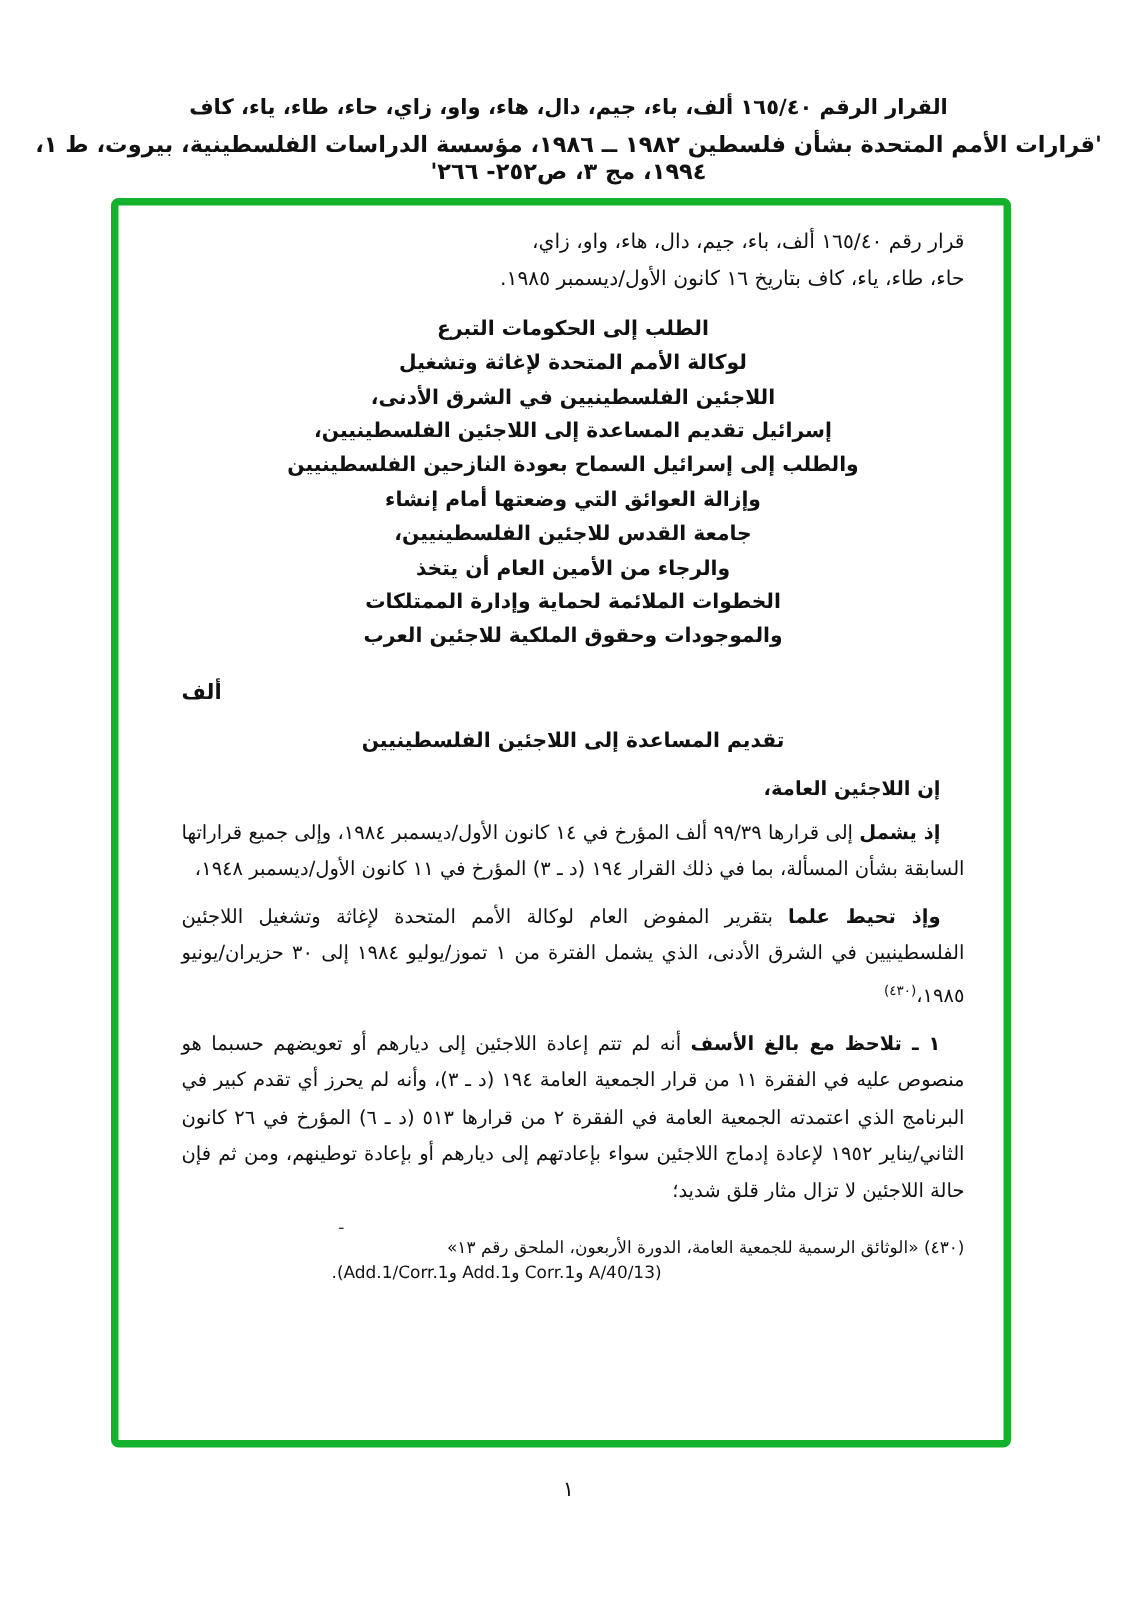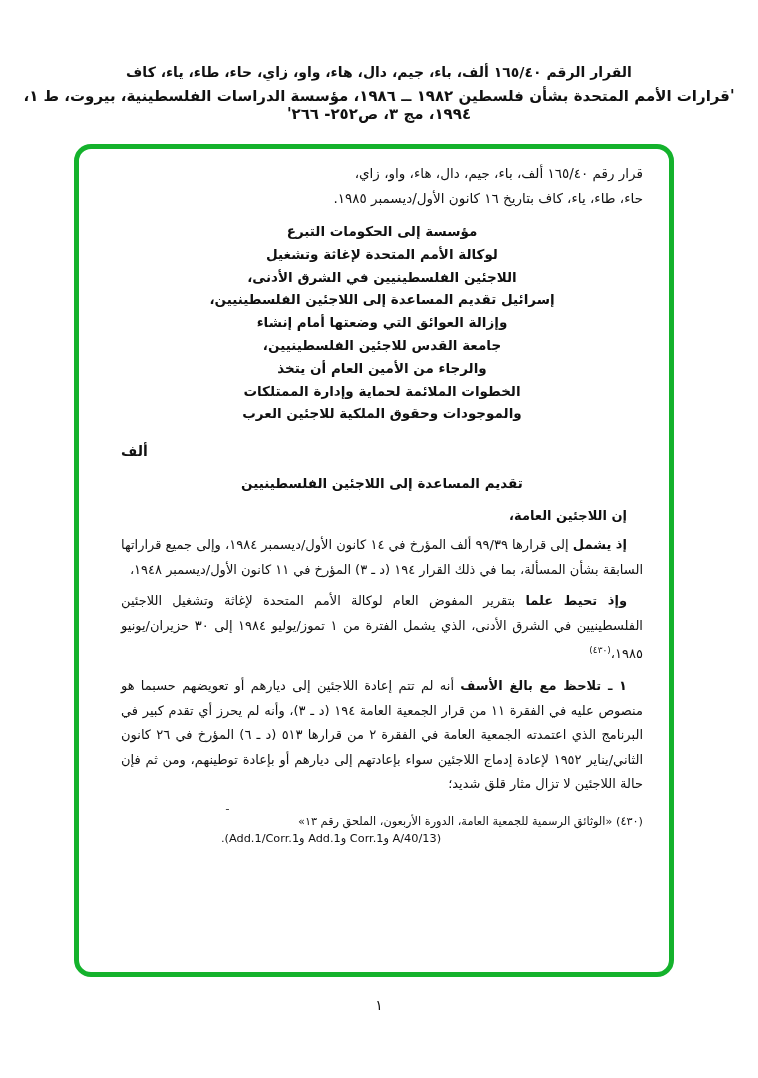--- a/index.html
+++ b/index.html
@@ -12,24 +12,24 @@
 
   
   .doc-header{text-align:center;padding-top:64px;}
   .doc-title{font-size:14px;font-weight:bold;letter-spacing:.2px;}
   .doc-source{font-size:15px;font-weight:bold;margin-top:7px;}
 
   
   .res-box{
     box-sizing:border-box;
     width:600px;min-height:833px;
-    margin:21px 74px 0 84px;
+    margin:9px 74px 0 84px;
     margin-right:84px;margin-left:74px;
     border:5px solid #14b22c;
-    border-radius:17px;
+    border-radius:5px;
     padding:12px 26px 6px 42px;
   }
 
   .intro{font-size:13.5px;line-height:25px;text-align:right;padding-left:0;margin-left:36px;text-align:right;}
   .intro div{text-align:right;}
   .intro{padding-right:0;margin-right:0;}
   .intro-inner{margin-left:34px;}
 
   .res-title{margin-top:9px;text-align:center;font-weight:bold;font-size:13.5px;line-height:22.8px;}
   .sec-letter{margin-top:16px;text-align:left;font-weight:bold;font-size:14px;line-height:20px;}
@@ -60,24 +60,25 @@
   <section class="res-box" style="border-color: rgb(20, 178, 44);">
 
     <div class="intro">
       <div class="intro-inner">
         <div>قرار رقم ١٦٥/٤٠ ألف، باء، جيم، دال، هاء، واو، زاي،</div>
         <div>حاء، طاء، ياء، كاف بتاريخ ١٦ كانون الأول/ديسمبر ١٩٨٥.</div>
       </div>
     </div>
 
     <div class="res-title">
-      <div>مؤسسة إلى الحكومات التبرع</div>
+      <div>الطلب إلى الحكومات التبرع</div>
       <div>لوكالة الأمم المتحدة لإغاثة وتشغيل</div>
       <div>اللاجئين الفلسطينيين في الشرق الأدنى،</div>
       <div>إسرائيل تقديم المساعدة إلى اللاجئين الفلسطينيين،</div>
+      <div>والطلب إلى إسرائيل السماح بعودة النازحين الفلسطينيين</div>
       <div>وإزالة العوائق التي وضعتها أمام إنشاء</div>
       <div>جامعة القدس للاجئين الفلسطينيين،</div>
       <div>والرجاء من الأمين العام أن يتخذ</div>
       <div>الخطوات الملائمة لحماية وإدارة الممتلكات</div>
       <div>والموجودات وحقوق الملكية للاجئين العرب</div>
     </div>
 
     <div class="sec-letter">ألف</div>
     <div class="sec-title">تقديم المساعدة إلى اللاجئين الفلسطينيين</div>
 

